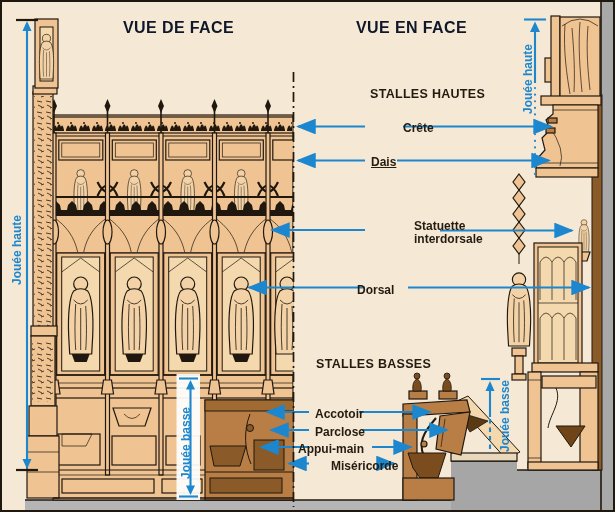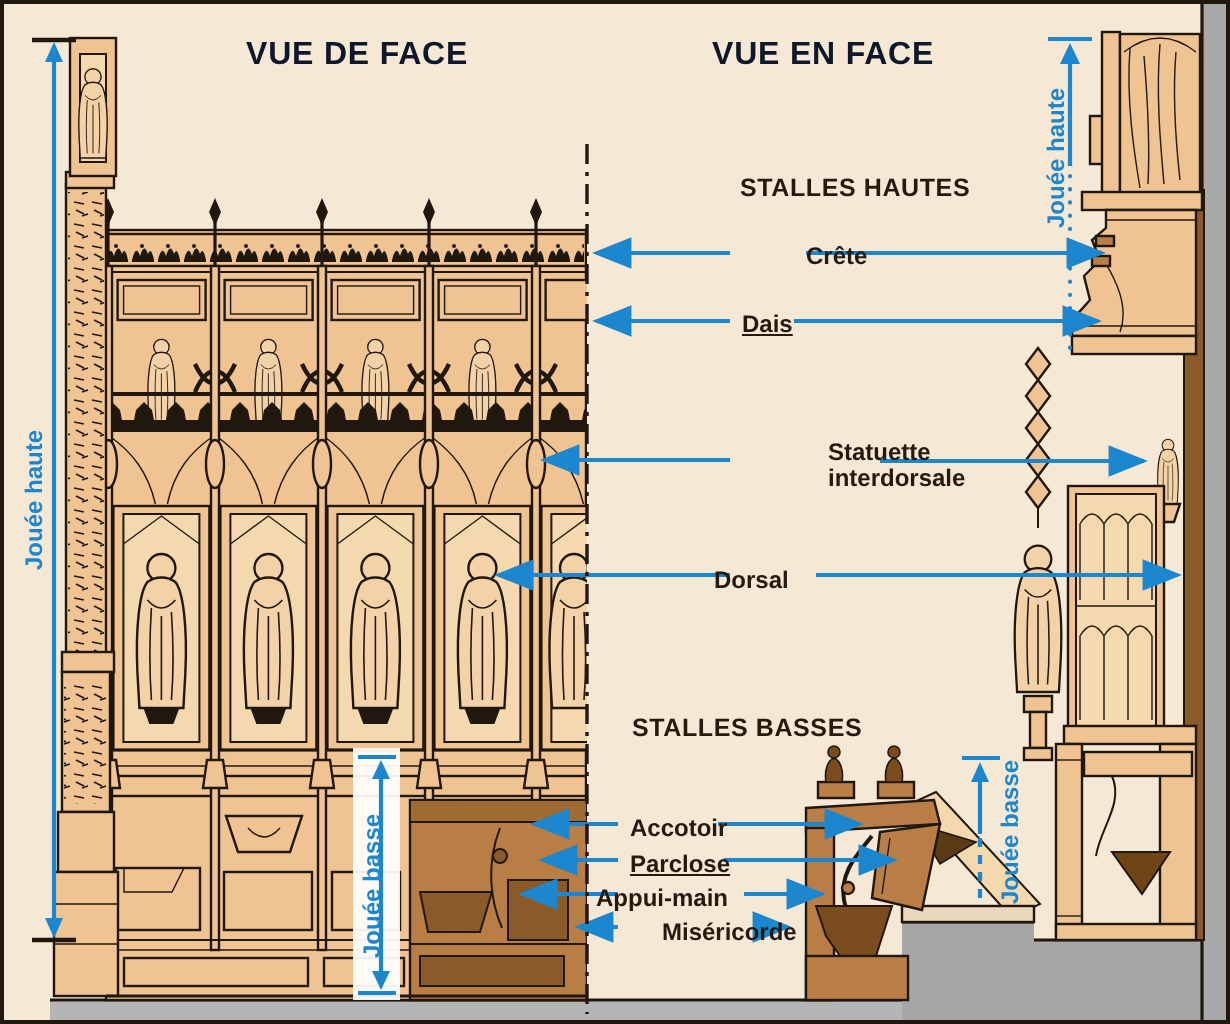--- a/index.html
+++ b/index.html
@@ -350,21 +350,21 @@
 <div class="txt title" style="left:354px;top:17px;">VUE EN FACE</div>
 
 <div class="txt heading" style="left:314px;top:355px;">STALLES BASSES</div>
 <div class="txt heading" style="left:368px;top:85px;">STALLES HAUTES</div>
 
 <div class="txt lbl" style="left:369px;top:119px;margin-left:32px;">Crête</div>
 <div class="txt lbl" style="left:369px;top:153px;text-decoration:underline;">Dais</div>
 <div class="txt lbl wrap2" style="left:368px;top:218px;margin-left:44px;">Statuette interdorsale</div>
 <div class="txt lbl" style="left:355px;top:281px;">Dorsal</div>
 <div class="txt lbl" style="left:313px;top:405px;">Accotoir</div>
-<div class="txt lbl" style="left:313px;top:423px;text-decoration:underline;">Parclose</div>
+<div class="txt lbl" style="left:313px;top:423px;">Parclose</div>
 <div class="txt lbl" style="left:296px;top:440px;">Appui-main</div>
 <div class="txt lbl" style="left:313px;top:457px;padding-left:16px;">Miséricorde</div>
 
 <div class="txt measure" style="left:8px;top:283px;">Jouée haute</div>
 <div class="txt measure" style="left:519px;top:112px;">Jouée haute</div>
 <div class="txt measure" style="left:177px;top:477px;">Jouée basse</div>
 <div class="txt measure" style="left:496px;top:450px;">Jouée basse</div>
 
 </div>
 

